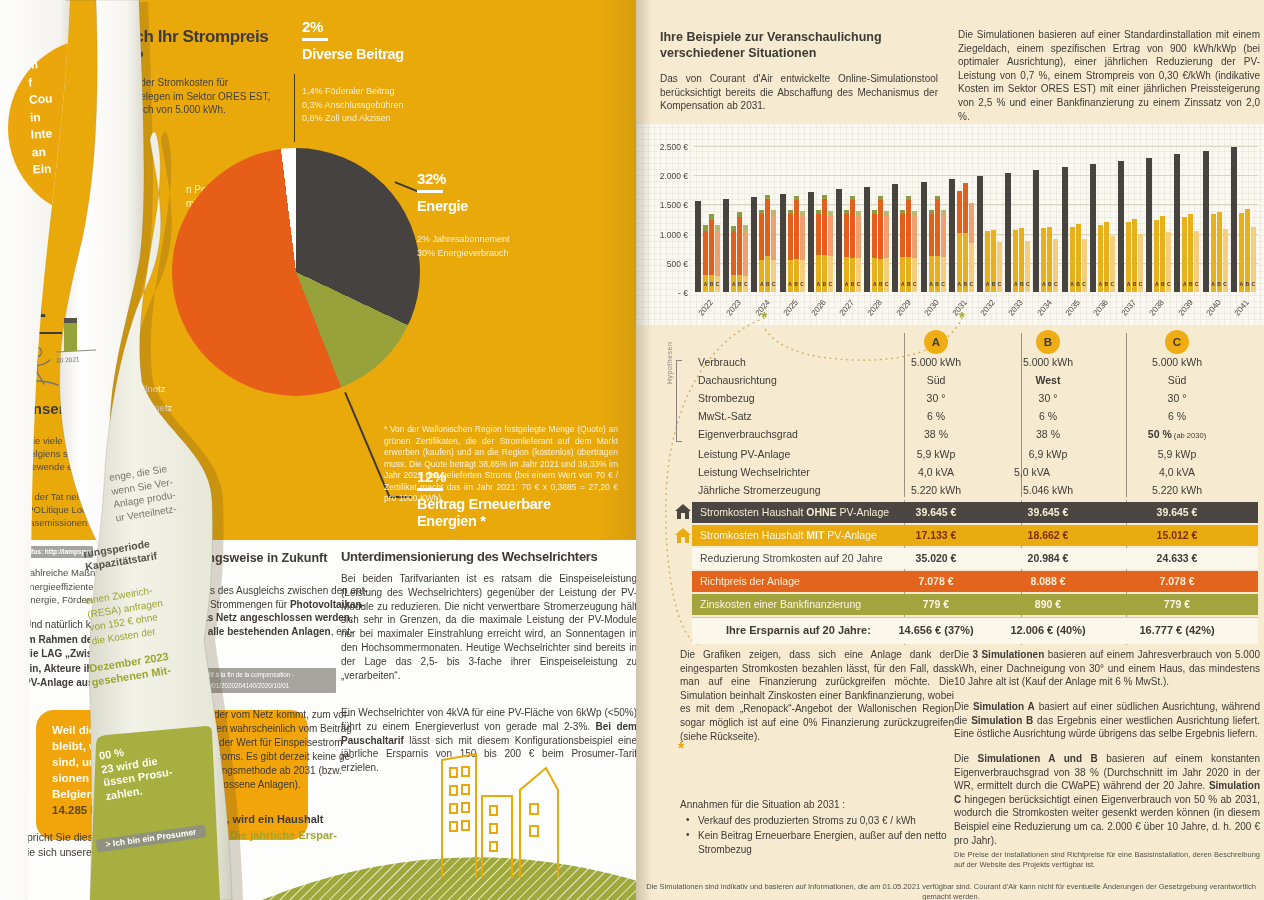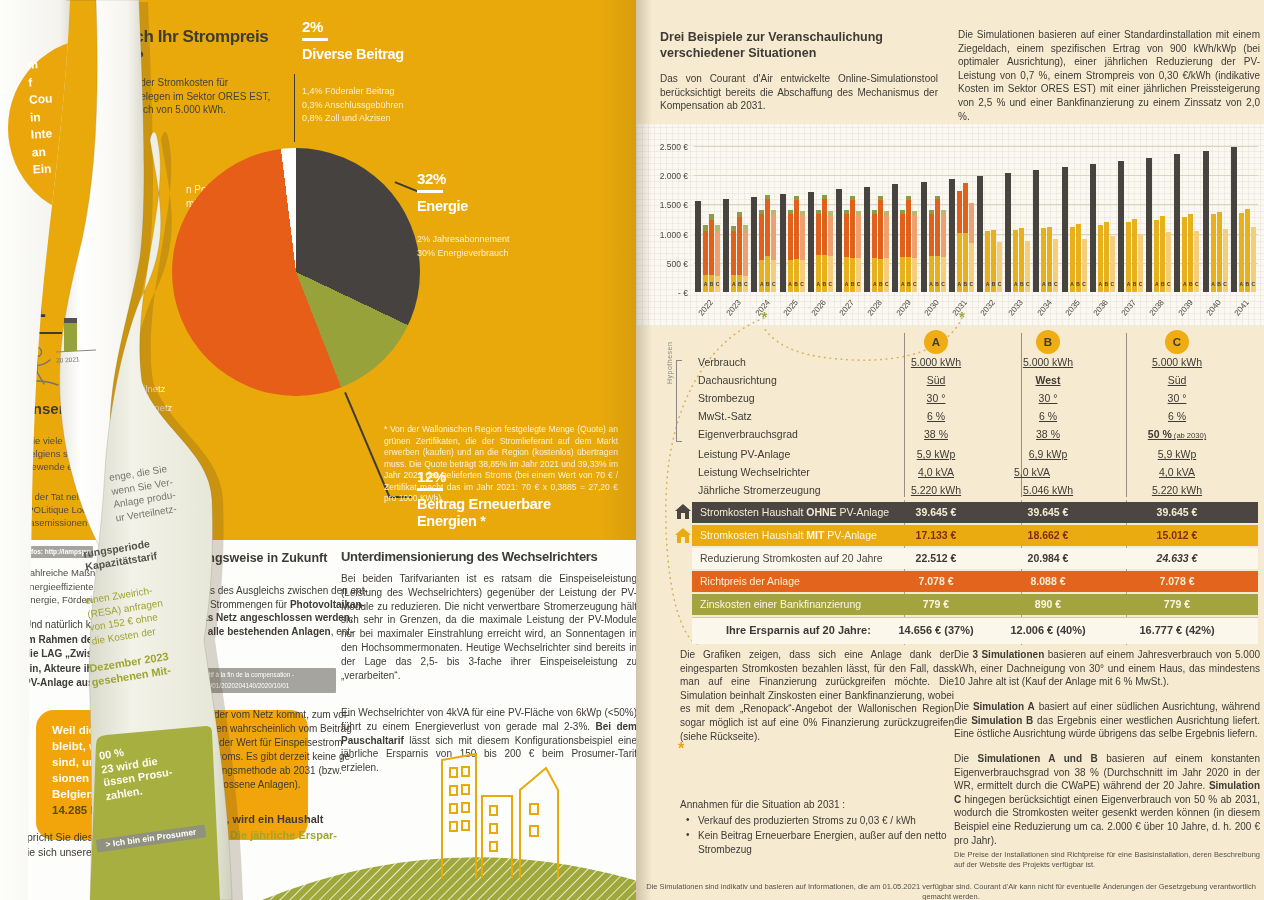--- a/index.html
+++ b/index.html
@@ -32,21 +32,21 @@
   .ylab{position:absolute;width:48px;text-align:right;font-size:8.5px;color:#4B4742;}
   .bar{position:absolute;}
   .barletter{position:absolute;font-size:5px;font-weight:700;color:#3E3A35;width:5px;text-align:center;}
   .yearlab{position:absolute;width:44px;text-align:right;font-size:8px;color:#4B4742;
            transform:rotate(-50deg);transform-origin:100% 0%;}
   .star{position:absolute;color:#9FA83B;font-size:15px;font-weight:700;}
   .ccirc{width:24px;height:24px;border-radius:50%;background:#EFAC13;color:#3F3B36;
          font-weight:700;font-size:11.5px;text-align:center;line-height:24px;}
   .tdiv{width:1px;background:rgba(75,68,58,.55);}
   .trow-label{font-size:10.5px;}
-  .tcell{position:absolute;width:120px;text-align:center;font-size:10.5px;text-decoration:underline;}
+  .tcell{position:absolute;width:120px;text-align:center;font-size:10.5px;}
   .costband{position:absolute;left:56px;width:566px;}
   .costlabel{position:absolute;left:8px;top:4px;font-size:10.5px;}
   .costval{position:absolute;width:120px;text-align:center;font-size:10.5px;font-weight:700;top:4px;}
   .rp{font-size:10px;line-height:13.6px;}
   .rps{font-size:7.5px;line-height:9.5px;color:#55514A;}
   .bullet{position:absolute;font-size:10px;}
   
   .curltxt{position:absolute;transform:rotate(-9deg);}
   #spine-shadow{left:636px;top:0;width:16px;height:900px;
      background:linear-gradient(90deg,rgba(70,55,30,.22),rgba(70,55,30,0));}
@@ -221,21 +221,21 @@
       <path d="M96,140 L96,52 L122,30 L134,52 L134,140"></path>
       <rect x="106" y="66" width="8" height="10"></rect>
         <rect x="106" y="88" width="8" height="10"></rect>
     </g>
   </svg>
 
   <div class="abs" id="leftpage-edge"></div>
 
   <div class="abs" id="right-page">
     <div class="abs" style="left:24px;top:30px;font-size:12.5px;font-weight:700;line-height:15.5px;">
-        <div class="ln">Drei Beispiele zur Veranschaulichung</div>
+        <div class="ln">Ihre Beispiele zur Veranschaulichung</div>
         <div class="ln">verschiedener Situationen</div>
       </div>
     <div class="abs just rp" style="left:24px;top:72px;width:278px;">Das von Courant d'Air entwickelte Online-Simulationstool berücksichtigt bereits die Abschaffung des Mechanismus der Kompensation ab 2031.</div>
     <div class="abs just rp" style="left:322px;top:28px;width:302px;">Die Simulationen basieren auf einer Standardinstallation mit einem Ziegeldach, einem spezifischen Ertrag von 900 kWh/kWp (bei optimaler Ausrichtung), einer jährlichen Reduzierung der PV-Leistung von 0,7 %, einem Strompreis von 0,30 €/kWh (indikative Kosten im Sektor ORES EST) mit einer jährlichen Preissteigerung von 2,5 % und einer Bankfinanzierung zu einem Zinssatz von 2,0 %.</div>
 
     <div class="abs" id="chart-panel">
         <div class="gridline" style="top: 21.8462px;"></div>
         <div class="ylab" style="left: 4px; top: 17.8462px;">2.500 €</div>
         <div class="gridline" style="top: 51.0769px;"></div>
         <div class="ylab" style="left: 4px; top: 47.0769px;">2.000 €</div>
@@ -544,23 +544,23 @@
           <div class="costval" style="position: absolute; left: 425px; color: rgb(246, 236, 214);">39.645 €</div>
         </div>
         <div class="costband" style="position: absolute; top: 525px; height: 21px; background: rgb(234, 171, 16);">
           <div class="costlabel" style="position: absolute; color: rgb(253, 246, 228);"><span>Stromkosten Haushalt </span><span class="b">MIT</span><span> PV-Anlage</span></div>
           <div class="costval" style="position: absolute; left: 184px; color: rgb(126, 47, 18);">17.133 €</div>
           <div class="costval" style="position: absolute; left: 296px; color: rgb(126, 47, 18);">18.662 €</div>
           <div class="costval" style="position: absolute; left: 425px; color: rgb(126, 47, 18);">15.012 €</div>
         </div>
         <div class="costband" style="position: absolute; top: 548px; height: 21px; background: rgb(251, 247, 235);">
           <div class="costlabel" style="position: absolute; color: rgb(75, 70, 66);"><span>Reduzierung Stromkosten auf 20 Jahre</span></div>
-          <div class="costval" style="position: absolute; left: 184px; color: rgb(62, 58, 53);">22.512 €</div>
+          <div class="costval" style="position: absolute; left: 184px; color: rgb(62, 58, 53);">35.020 €</div>
           <div class="costval" style="position: absolute; left: 296px; color: rgb(62, 58, 53);">20.984 €</div>
-          <div class="costval" style="position: absolute; left: 425px; color: rgb(62, 58, 53); font-style: italic;">24.633 €</div>
+          <div class="costval" style="position: absolute; left: 425px; color: rgb(62, 58, 53);">24.633 €</div>
         </div>
         <div class="costband" style="position: absolute; top: 571px; height: 21px; background: rgb(227, 100, 29);">
           <div class="costlabel" style="position: absolute; color: rgb(251, 239, 217);"><span>Richtpreis der Anlage</span></div>
           <div class="costval" style="position: absolute; left: 184px; color: rgb(251, 239, 217);">7.078 €</div>
           <div class="costval" style="position: absolute; left: 296px; color: rgb(251, 239, 217);">8.088 €</div>
           <div class="costval" style="position: absolute; left: 425px; color: rgb(251, 239, 217);">7.078 €</div>
         </div>
         <div class="costband" style="position: absolute; top: 594px; height: 21px; background: rgb(163, 164, 62);">
           <div class="costlabel" style="position: absolute; color: rgb(251, 246, 228);"><span>Zinskosten einer Bankfinanzierung</span></div>
           <div class="costval" style="position: absolute; left: 184px; color: rgb(251, 246, 228);">779 €</div>

